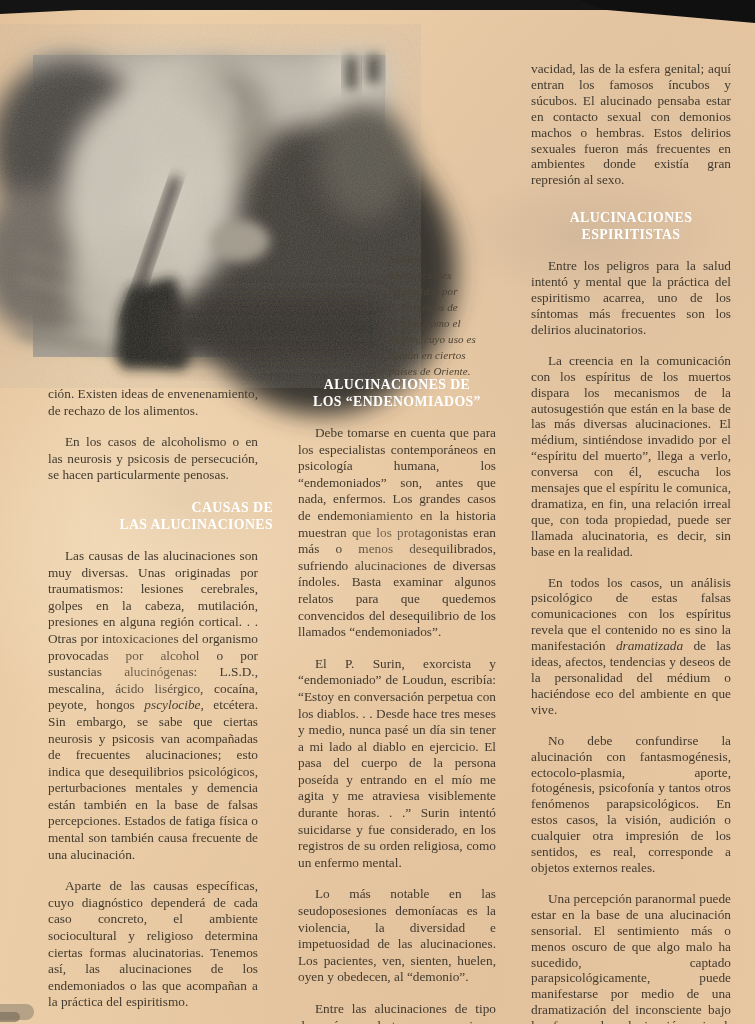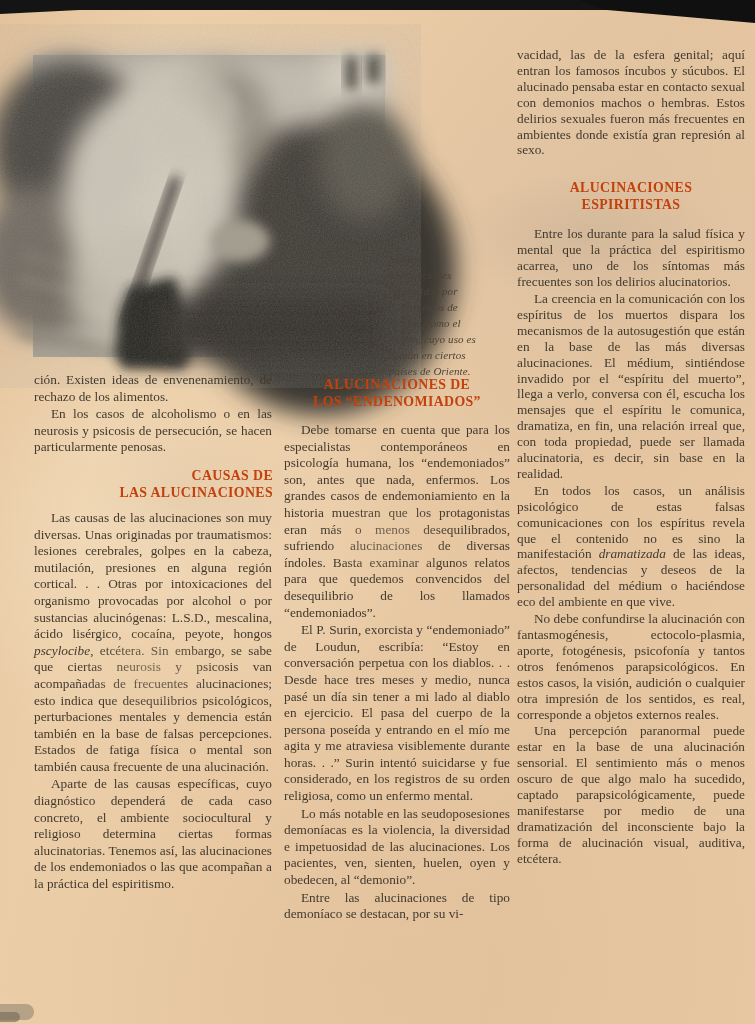--- a/index.html
+++ b/index.html
@@ -37,26 +37,26 @@
   .photo svg{display:block;width:100%;height:100%;overflow:visible;}
 
   .caption{
     position:absolute;left:389px;top:251px;width:88px;
     font-style:italic;font-size:11px;line-height:16px;color:#4c4335;
     letter-spacing:.1px;
   }
 
   .col{position:absolute;color:#423a2e;font-size:13.3px;line-height:16.6px;
     text-align:justify;hyphens:auto;-webkit-hyphens:auto;}
-  .col p{margin:1px;}
+  .col p{margin:15px;}
   .col p.ind{text-indent:17px;}
   .col3{line-height:15.9px;}
   .heading{
     font-weight:bold;text-align:center;white-space:pre-line;
-    color:#c2410c;font-size:13.8px;line-height:17px;letter-spacing:.4px;
+    color:#ffffff;font-size:13.8px;line-height:17px;letter-spacing:.4px;
     text-indent:0;
   }
   .h-c1{margin:11px 0 9px 0 !important;text-align:right;}
   .h-c2{margin:2px 0 12px 0 !important;}
   .h-c3{margin:21px 0 13px 0 !important;}
   .col i{font-style:italic;}
   
   .fade{position:absolute;pointer-events:none;background:
      radial-gradient(ellipse 45% 45% at 50% 50%, rgba(233,202,165,.35), rgba(233,202,165,0) 75%);}
 </style>
@@ -131,21 +131,21 @@
   <p class="ind">Debe tomarse en cuenta que para los especialistas contemporáneos en psicología humana, los “endemoniados” son, antes que nada, enfermos. Los grandes casos de endemoniamiento en la historia muestran que los protagonistas eran más o menos desequilibrados, sufriendo alucinaciones de diversas índoles. Basta examinar algunos relatos para que quedemos convencidos del desequilibrio de los llamados “endemoniados”.</p>
   <p class="ind">El P. Surin, exorcista y “endemoniado” de Loudun, escribía: “Estoy en conversación perpetua con los diablos. . . Desde hace tres meses y medio, nunca pasé un día sin tener a mi lado al diablo en ejercicio. El pasa del cuerpo de la persona poseída y entrando en el mío me agita y me atraviesa visiblemente durante horas. . .” Surin intentó suicidarse y fue considerado, en los registros de su orden religiosa, como un enfermo mental.</p>
   <p class="ind">Lo más notable en las seudoposesiones demoníacas es la violencia, la diversidad e impetuosidad de las alucinaciones. Los pacientes, ven, sienten, huelen, oyen y obedecen, al “demonio”.</p>
   <p class="ind">Entre las alucinaciones de tipo demoníaco se destacan, por su vi-</p>
 </div>
 
 <div class="col col3" style="left:516px;top:46px;width:230px;">
   <p>vacidad, las de la esfera genital; aquí entran los famosos íncubos y súcubos. El alucinado pensaba estar en contacto sexual con demonios machos o hembras. Estos delirios sexuales fueron más frecuentes en ambientes donde existía gran represión al sexo.</p>
   <p class="heading h-c3">ALUCINACIONES
 ESPIRITISTAS</p>
-  <p class="ind">Entre los durante para la salud física y mental que la práctica del espiritismo acarrea, uno de los síntomas más frecuentes son los delirios alucinatorios.</p>
+  <p class="ind">Entre los peligros para la salud intentó y mental que la práctica del espiritismo acarrea, uno de los síntomas más frecuentes son los delirios alucinatorios.</p>
   <p class="ind">La creencia en la comunicación con los espíritus de los muertos dispara los mecanismos de la autosugestión que están en la base de las más diversas alucinaciones. El médium, sintiéndose invadido por el “espíritu del muerto”, llega a verlo, conversa con él, escucha los mensajes que el espíritu le comunica, dramatiza, en fin, una relación irreal que, con toda propiedad, puede ser llamada alucinatoria, es decir, sin base en la realidad.</p>
   <p class="ind"><span>En todos los casos, un análisis psicológico de estas falsas comunicaciones con los espíritus revela que el contenido no es sino la manifestación </span><i>dramatizada</i><span> de las ideas, afectos, tendencias y deseos de la personalidad del médium o haciéndose eco del ambiente en que vive.</span></p>
   <p class="ind">No debe confundirse la alucinación con fantasmogénesis, ectocolo-plasmia, aporte, fotogénesis, psicofonía y tantos otros fenómenos parapsicológicos. En estos casos, la visión, audición o cualquier otra impresión de los sentidos, es real, corresponde a objetos externos reales.</p>
   <p class="ind">Una percepción paranormal puede estar en la base de una alucinación sensorial. El sentimiento más o menos oscuro de que algo malo ha sucedido, captado parapsicológicamente, puede manifestarse por medio de una dramatización del inconsciente bajo la forma de alucinación visual, auditiva, etcétera.</p>
 </div>
 
 <div class="fade" style="left:40px;top:600px;width:220px;height:140px;"></div>
 <div class="fade" style="left:290px;top:480px;width:200px;height:120px;"></div>
 
 </body></html>

